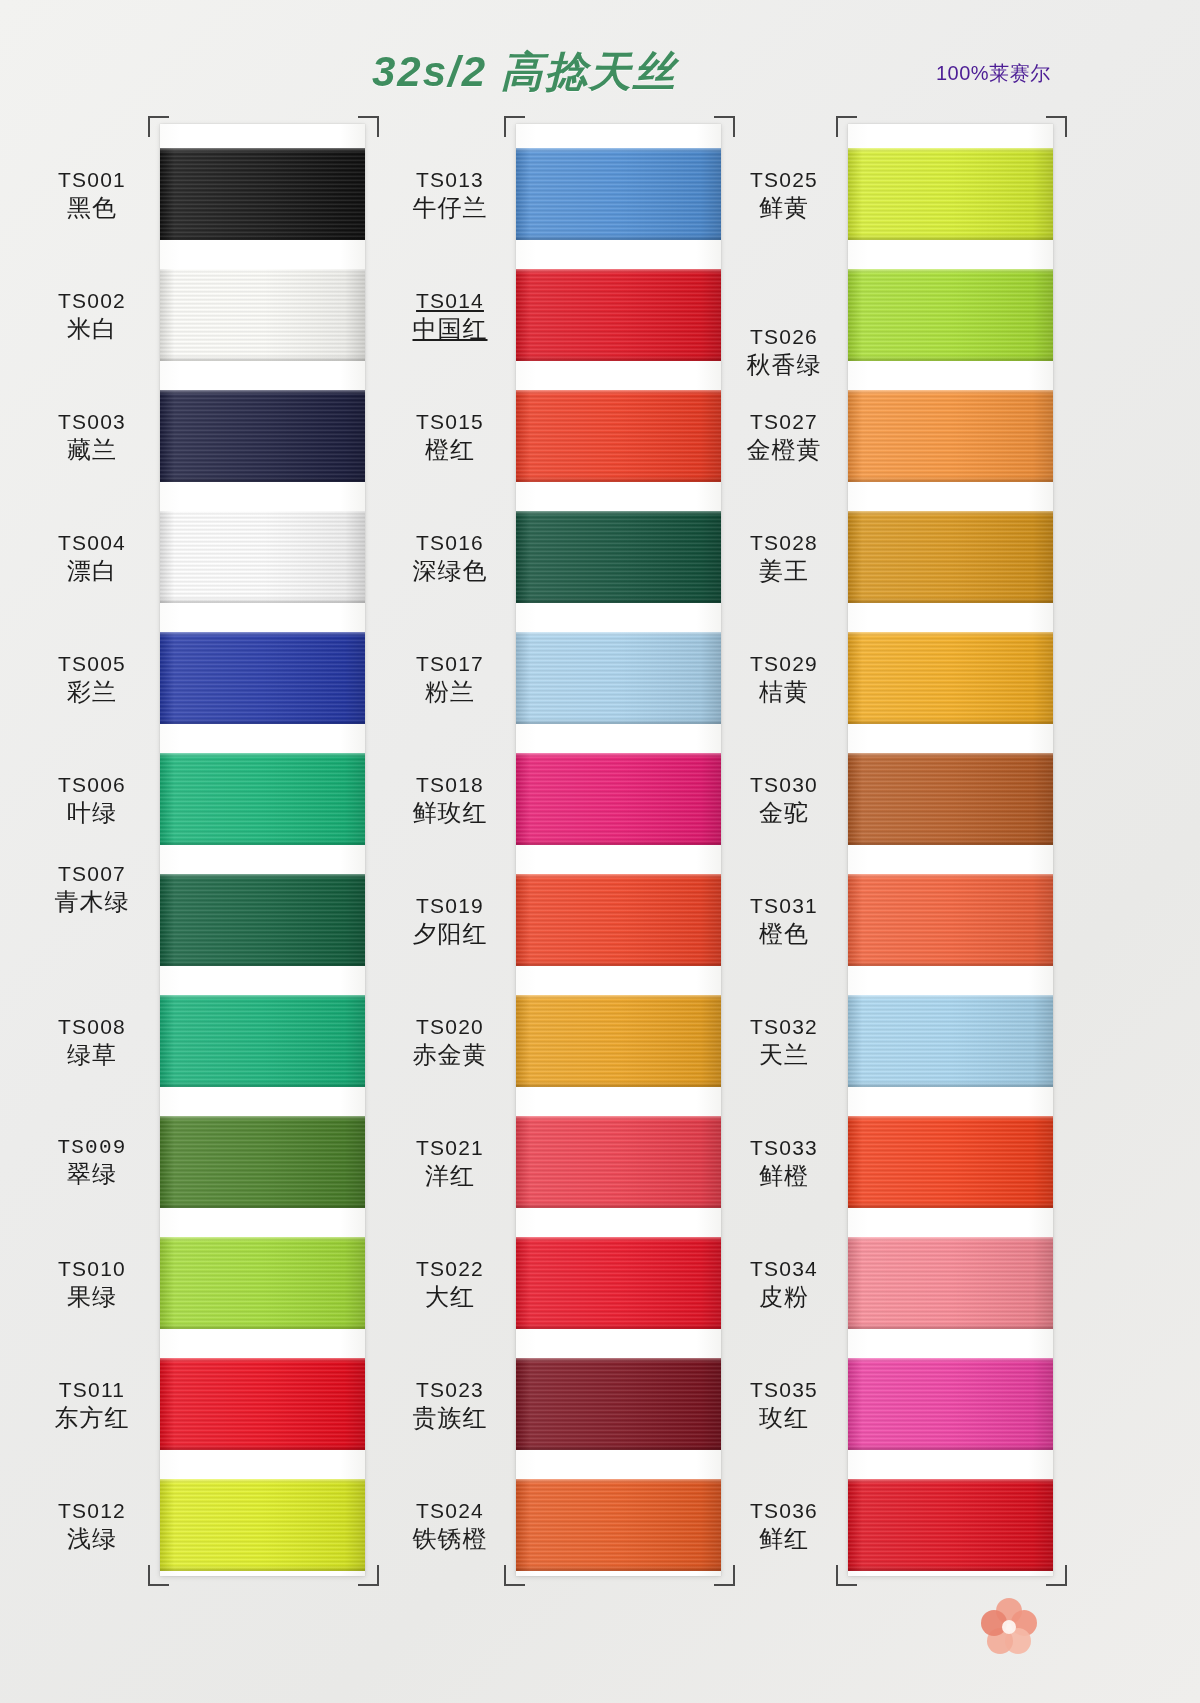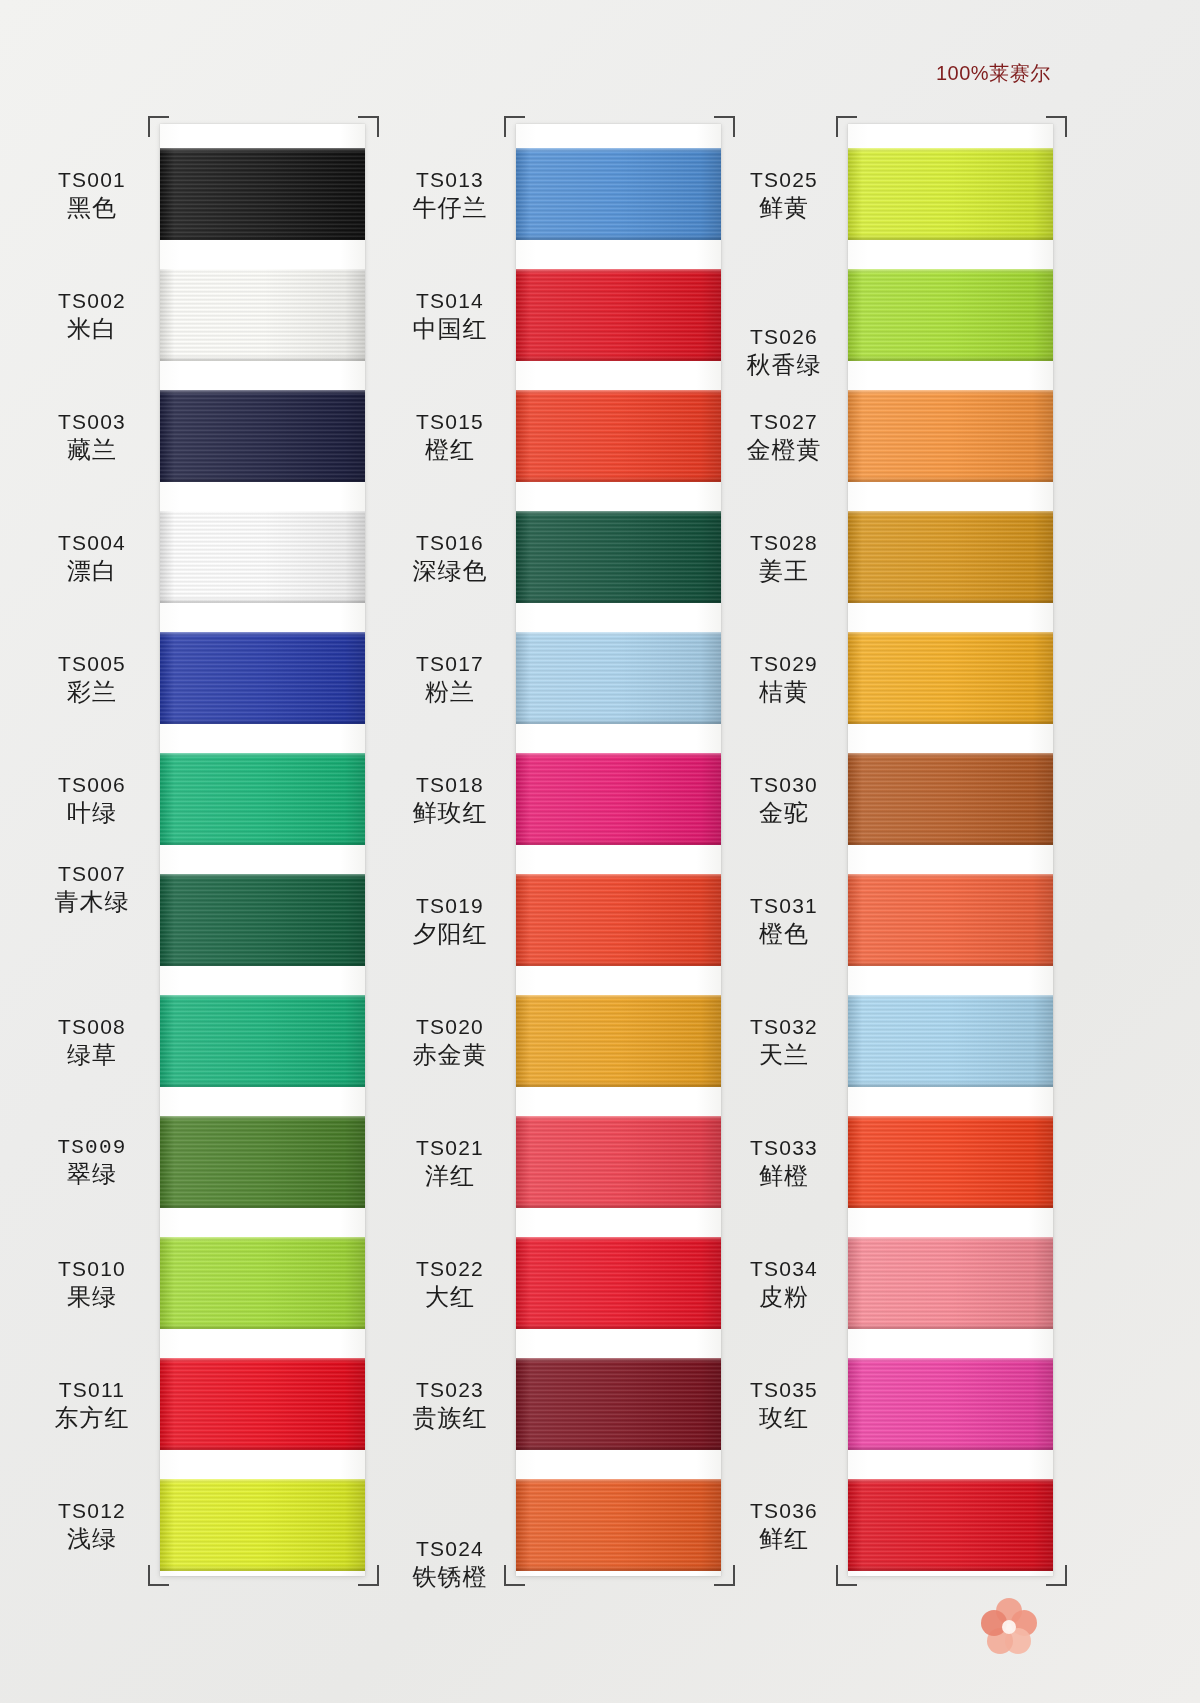--- a/index.html
+++ b/index.html
@@ -33,21 +33,21 @@
     color: #3f8d5f;
     letter-spacing: 2px;
     white-space: nowrap;
     text-shadow: 0 1px 0 rgba(255,255,255,0.6);
   }
   #subtitle {
     position: absolute;
     left: 936px;
     top: 60px;
     font-size: 20px;
-    color: #7f1d1d;
+    color: #4c1d95;
     letter-spacing: 0.5px;
     white-space: nowrap;
   }
 
   
   .column {
     position: absolute;
     top: 124px;
   }
   #col-0 { left: 40px; }
@@ -156,20 +156,21 @@
     left: 978px;
     top: 1596px;
     width: 62px;
     height: 62px;
   }
 </style>
 </head>
 <body>
 
 <div id="header">
+  <div id="title">32s/2 高捻天丝</div>
   <div id="subtitle">100%莱赛尔</div>
 </div>
 
 <div class="column" id="col-0">
     <div class="card"></div>
     <div class="bracket bk-tl" style="left: 108px; top: -8px;"></div>
     <div class="bracket bk-tr" style="left: 318px; top: -8px;"></div>
     <div class="bracket bk-bl" style="left: 108px; top: 1441px;"></div>
     <div class="bracket bk-br" style="left: 318px; top: 1441px;"></div>
     <div class="swatch" style="left: 120px; top: 24px;">
@@ -322,21 +323,21 @@
       <div class="code">TS013</div>
       <div class="cname">牛仔兰</div>
     </div>
     <div class="swatch" style="left: 118px; top: 145px;">
       <div class="fill" style="background: rgb(225, 20, 34);"></div>
       <div class="threads"></div>
       <div class="shade"></div>
       <div class="topedge"></div>
       <div class="botedge"></div>
     </div>
-    <div class="label" style="left: -8px; top: 164px;">
+    <div class="label" style="left: -8px; top: 164px; text-decoration: underline;">
       <div class="code">TS014</div>
       <div class="cname">中国红</div>
     </div>
     <div class="swatch" style="left: 118px; top: 266px;">
       <div class="fill" style="background: rgb(239, 59, 35);"></div>
       <div class="threads"></div>
       <div class="shade"></div>
       <div class="topedge"></div>
       <div class="botedge"></div>
     </div>
@@ -432,21 +433,21 @@
       <div class="code">TS023</div>
       <div class="cname">贵族红</div>
     </div>
     <div class="swatch" style="left: 118px; top: 1355px;">
       <div class="fill" style="background: rgb(232, 90, 34);"></div>
       <div class="threads"></div>
       <div class="shade"></div>
       <div class="topedge"></div>
       <div class="botedge"></div>
     </div>
-    <div class="label" style="left: -8px; top: 1412px;">
+    <div class="label" style="left: -8px; top: 1374px;">
       <div class="code">TS024</div>
       <div class="cname">铁锈橙</div>
     </div>
   </div>
 <div class="column" id="col-2">
     <div class="card"></div>
     <div class="bracket bk-tl" style="left: 84px; top: -8px;"></div>
     <div class="bracket bk-tr" style="left: 294px; top: -8px;"></div>
     <div class="bracket bk-bl" style="left: 84px; top: 1441px;"></div>
     <div class="bracket bk-br" style="left: 294px; top: 1441px;"></div>

